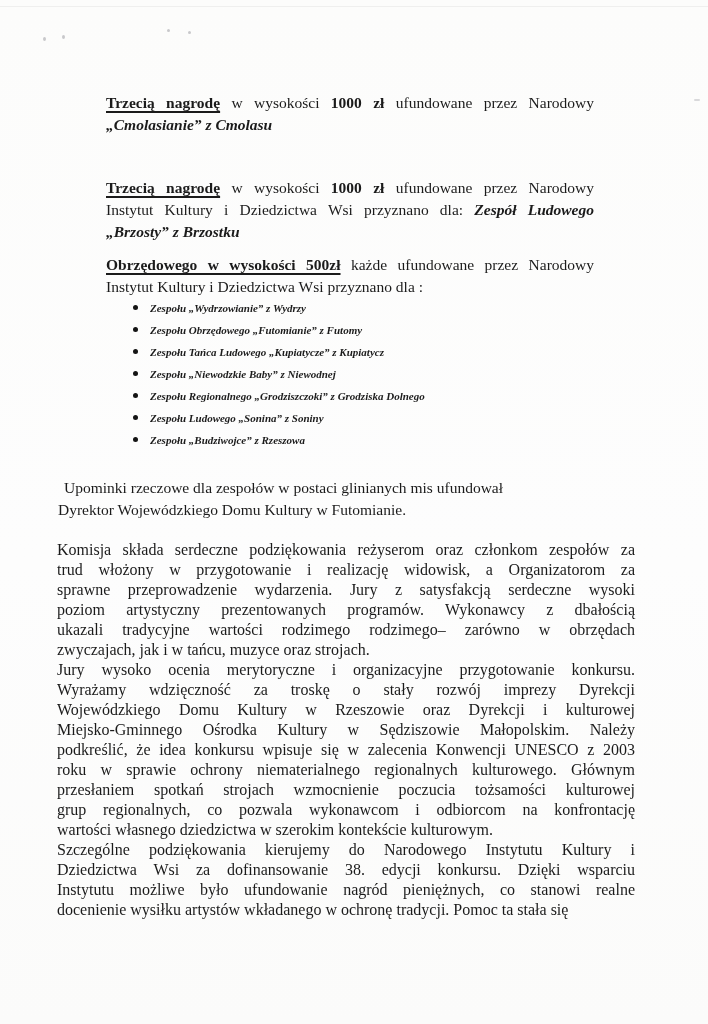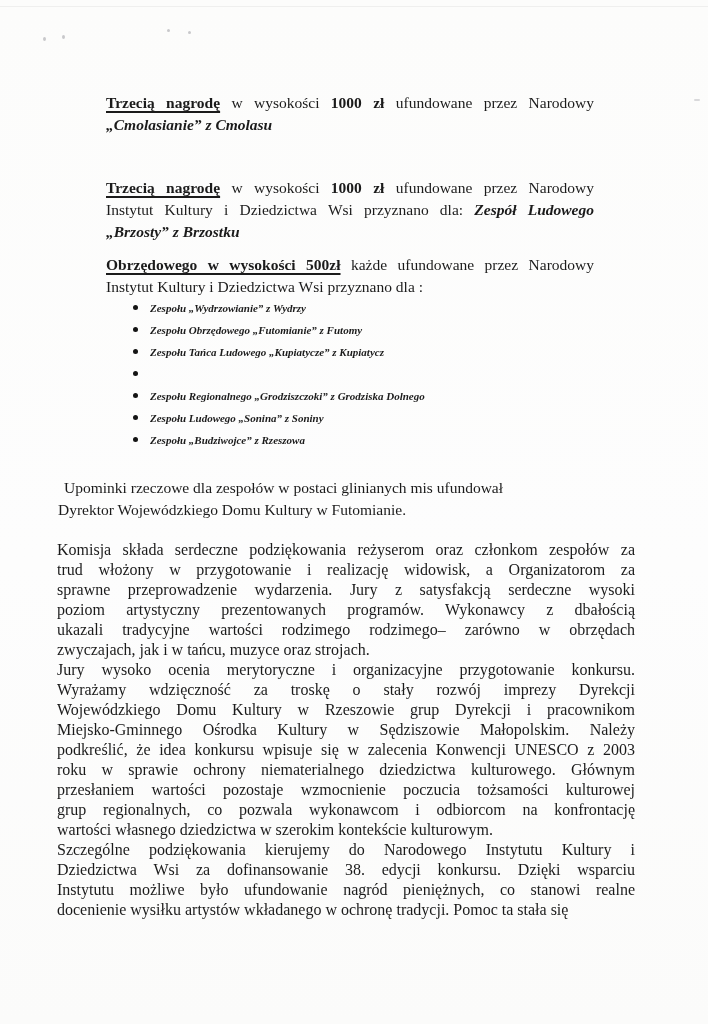--- a/index.html
+++ b/index.html
@@ -83,45 +83,45 @@
 
   <section class="dist">
     <div class="ln j"><span class="b u">Obrzędowego w wysokości 500zł</span><span> każde ufundowane przez Narodowy</span></div>
     <div class="ln"><span>Instytut Kultury i Dziedzictwa Wsi przyznano dla :</span></div>
   </section>
 
   <ul class="bullets">
     <li><span class="dot"></span><span class="bi">Zespołu „Wydrzowianie” z Wydrzy</span></li>
     <li><span class="dot"></span><span class="bi">Zespołu Obrzędowego „Futomianie” z Futomy</span></li>
     <li><span class="dot"></span><span class="bi">Zespołu Tańca Ludowego „Kupiatycze” z Kupiatycz</span></li>
-    <li><span class="dot"></span></li>
+    <li><span class="dot"></span><span class="bi">Zespołu „Niewodzkie Baby” z Niewodnej</span></li>
     <li><span class="dot"></span><span class="bi">Zespołu Regionalnego „Grodziszczoki” z Grodziska Dolnego</span></li>
     <li><span class="dot"></span><span class="bi">Zespołu Ludowego „Sonina” z Soniny</span></li>
     <li><span class="dot"></span><span class="bi">Zespołu „Budziwojce” z Rzeszowa</span></li>
   </ul>
 
   <section class="gifts">
     <div class="ln ln1">Upominki rzeczowe dla zespołów w postaci glinianych mis ufundował</div>
     <div class="ln">Dyrektor Wojewódzkiego Domu Kultury w Futomianie.</div>
   </section>
 
   <section class="bodyblock">
     <div class="bln j">Komisja składa serdeczne podziękowania reżyserom oraz członkom zespołów za</div>
     <div class="bln j">trud włożony w przygotowanie i realizację widowisk, a Organizatorom za</div>
     <div class="bln j">sprawne przeprowadzenie wydarzenia. Jury z satysfakcją serdeczne wysoki</div>
     <div class="bln j">poziom artystyczny prezentowanych programów. Wykonawcy z dbałością</div>
     <div class="bln j">ukazali tradycyjne wartości rodzimego rodzimego– zarówno w obrzędach</div>
     <div class="bln">zwyczajach, jak i w tańcu, muzyce oraz strojach.</div>
     <div class="bln j">Jury wysoko ocenia merytoryczne i organizacyjne przygotowanie konkursu.</div>
     <div class="bln j">Wyrażamy wdzięczność za troskę o stały rozwój imprezy Dyrekcji</div>
-    <div class="bln j">Wojewódzkiego Domu Kultury w Rzeszowie grup Dyrekcji i pracownikom</div>
+    <div class="bln j">Wojewódzkiego Domu Kultury w Rzeszowie oraz Dyrekcji i kulturowej</div>
     <div class="bln j">Miejsko-Gminnego Ośrodka Kultury w Sędziszowie Małopolskim. Należy</div>
     <div class="bln j">podkreślić, że idea konkursu wpisuje się w zalecenia Konwencji UNESCO z 2003</div>
-    <div class="bln j">roku w sprawie ochrony niematerialnego dziedzictwa kulturowego. Głównym</div>
-    <div class="bln j">przesłaniem wartości pozostaje wzmocnienie poczucia tożsamości kulturowej</div>
+    <div class="bln j">roku w sprawie ochrony niematerialnego regionalnych kulturowego. Głównym</div>
+    <div class="bln j">przesłaniem spotkań strojach wzmocnienie poczucia tożsamości kulturowej</div>
     <div class="bln j">grup regionalnych, co pozwala wykonawcom i odbiorcom na konfrontację</div>
     <div class="bln">wartości własnego dziedzictwa w szerokim kontekście kulturowym.</div>
     <div class="bln j">Szczególne podziękowania kierujemy do Narodowego Instytutu Kultury i</div>
     <div class="bln j">Dziedzictwa Wsi za dofinansowanie 38. edycji konkursu. Dzięki wsparciu</div>
     <div class="bln j">Instytutu możliwe było ufundowanie nagród pieniężnych, co stanowi realne</div>
     <div class="bln">docenienie wysiłku artystów wkładanego w ochronę tradycji. Pomoc ta stała się</div>
   </section>
 </div>
 
 </body></html>

